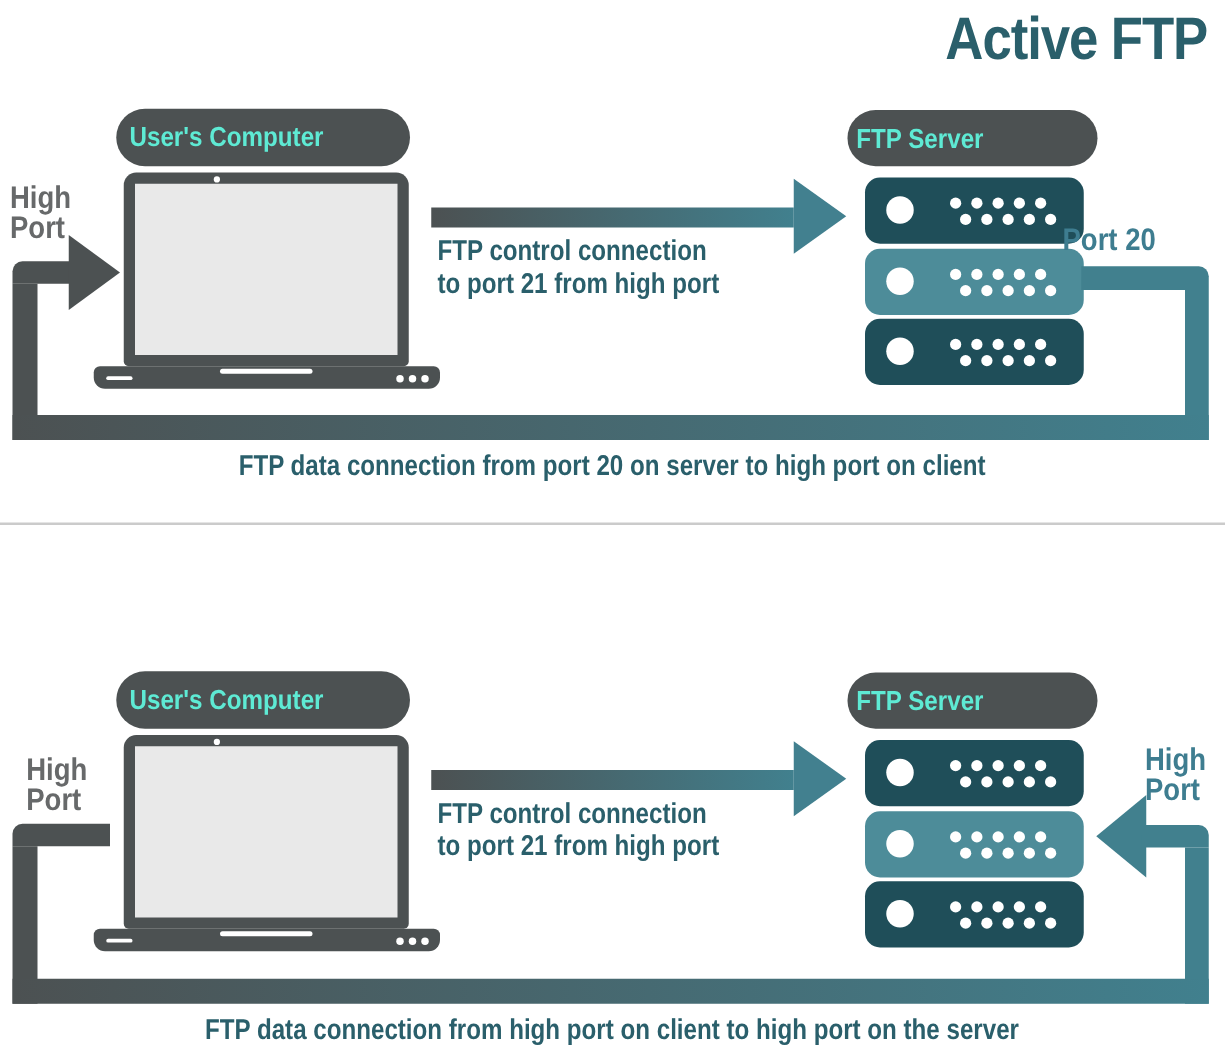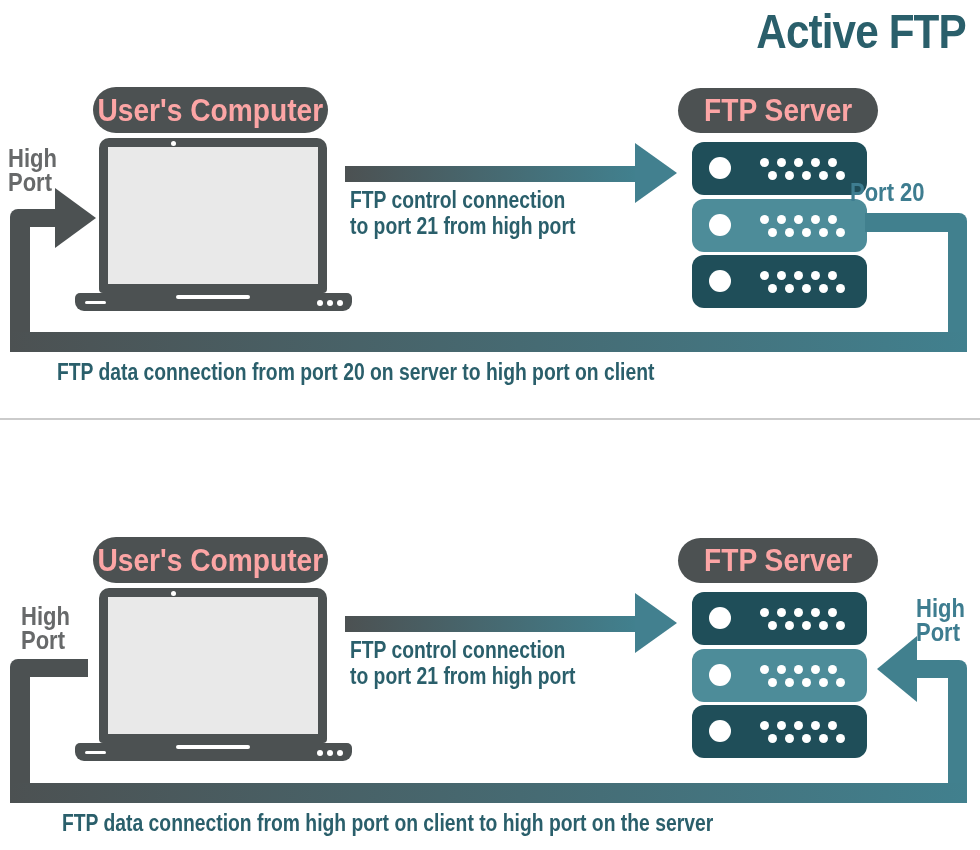--- a/index.html
+++ b/index.html
@@ -2,31 +2,31 @@
 <html style="--dark-gray: #4c5152; --teal-dark: #2a5f6b; --teal-arrow: #41808e; --teal-head: #42808f; --server-dark: #1f4e59; --server-light: #4d8c99; --label-teal: #3e7d90; --label-gray: #67696a; --screen-gray: #e9e9e9; --divider: #cbcbcb;"><head>
 <meta charset="utf-8">
 <style>
   html,body{margin:0;padding:0;background:#fff}
   .stage{position:relative;width:980px;height:850px;background:#ffffff;
          font-family:"Liberation Sans",sans-serif;font-weight:bold;overflow:hidden}
   .abs{position:absolute}
 
   
   .title{left:0;width:100%;text-align:right;font-size:48px;color:var(--teal-dark);letter-spacing:-1px}
-  .caption{left:0;width:100%;font-size:23px;color:var(--teal-dark)}
+  .caption{left:0;width:100%;text-align:center;font-size:23px;color:var(--teal-dark)}
   .cx{display:inline-block;transform:scaleX(.88)}
   .cx84{display:inline-block;transform:scaleX(.84)}
   .ctl-text{font-size:23px;line-height:26px;color:var(--teal-dark);transform:scaleX(.84);transform-origin:0 0;white-space:nowrap}
   .port-label{font-size:25px;line-height:24px;transform:scaleX(.88);transform-origin:0 0;white-space:nowrap}
   .gray-label{color:var(--label-gray)}
   .teal-label{color:var(--label-teal)}
 
   
-  .pill{display:flex;align-items:center;justify-content:center;background:var(--dark-gray);
-        color:#fca5a5;border-radius:24px;font-size:32px;white-space:nowrap}
+  .pill{display:flex;align-items:center;justify-content:flex-start;background:var(--dark-gray);
+        color:#5eead4;border-radius:24px;font-size:22px;white-space:nowrap}
 
   
   .seg-dark{background:var(--dark-gray)}
   .seg-teal{background:var(--teal-arrow)}
   .grad-bar{background:linear-gradient(to right,var(--dark-gray),var(--teal-arrow))}
   .corner-tl{border-top-left-radius:8px}
   .corner-tr{border-top-right-radius:8px}
 
   
   .tri{width:0;height:0}

